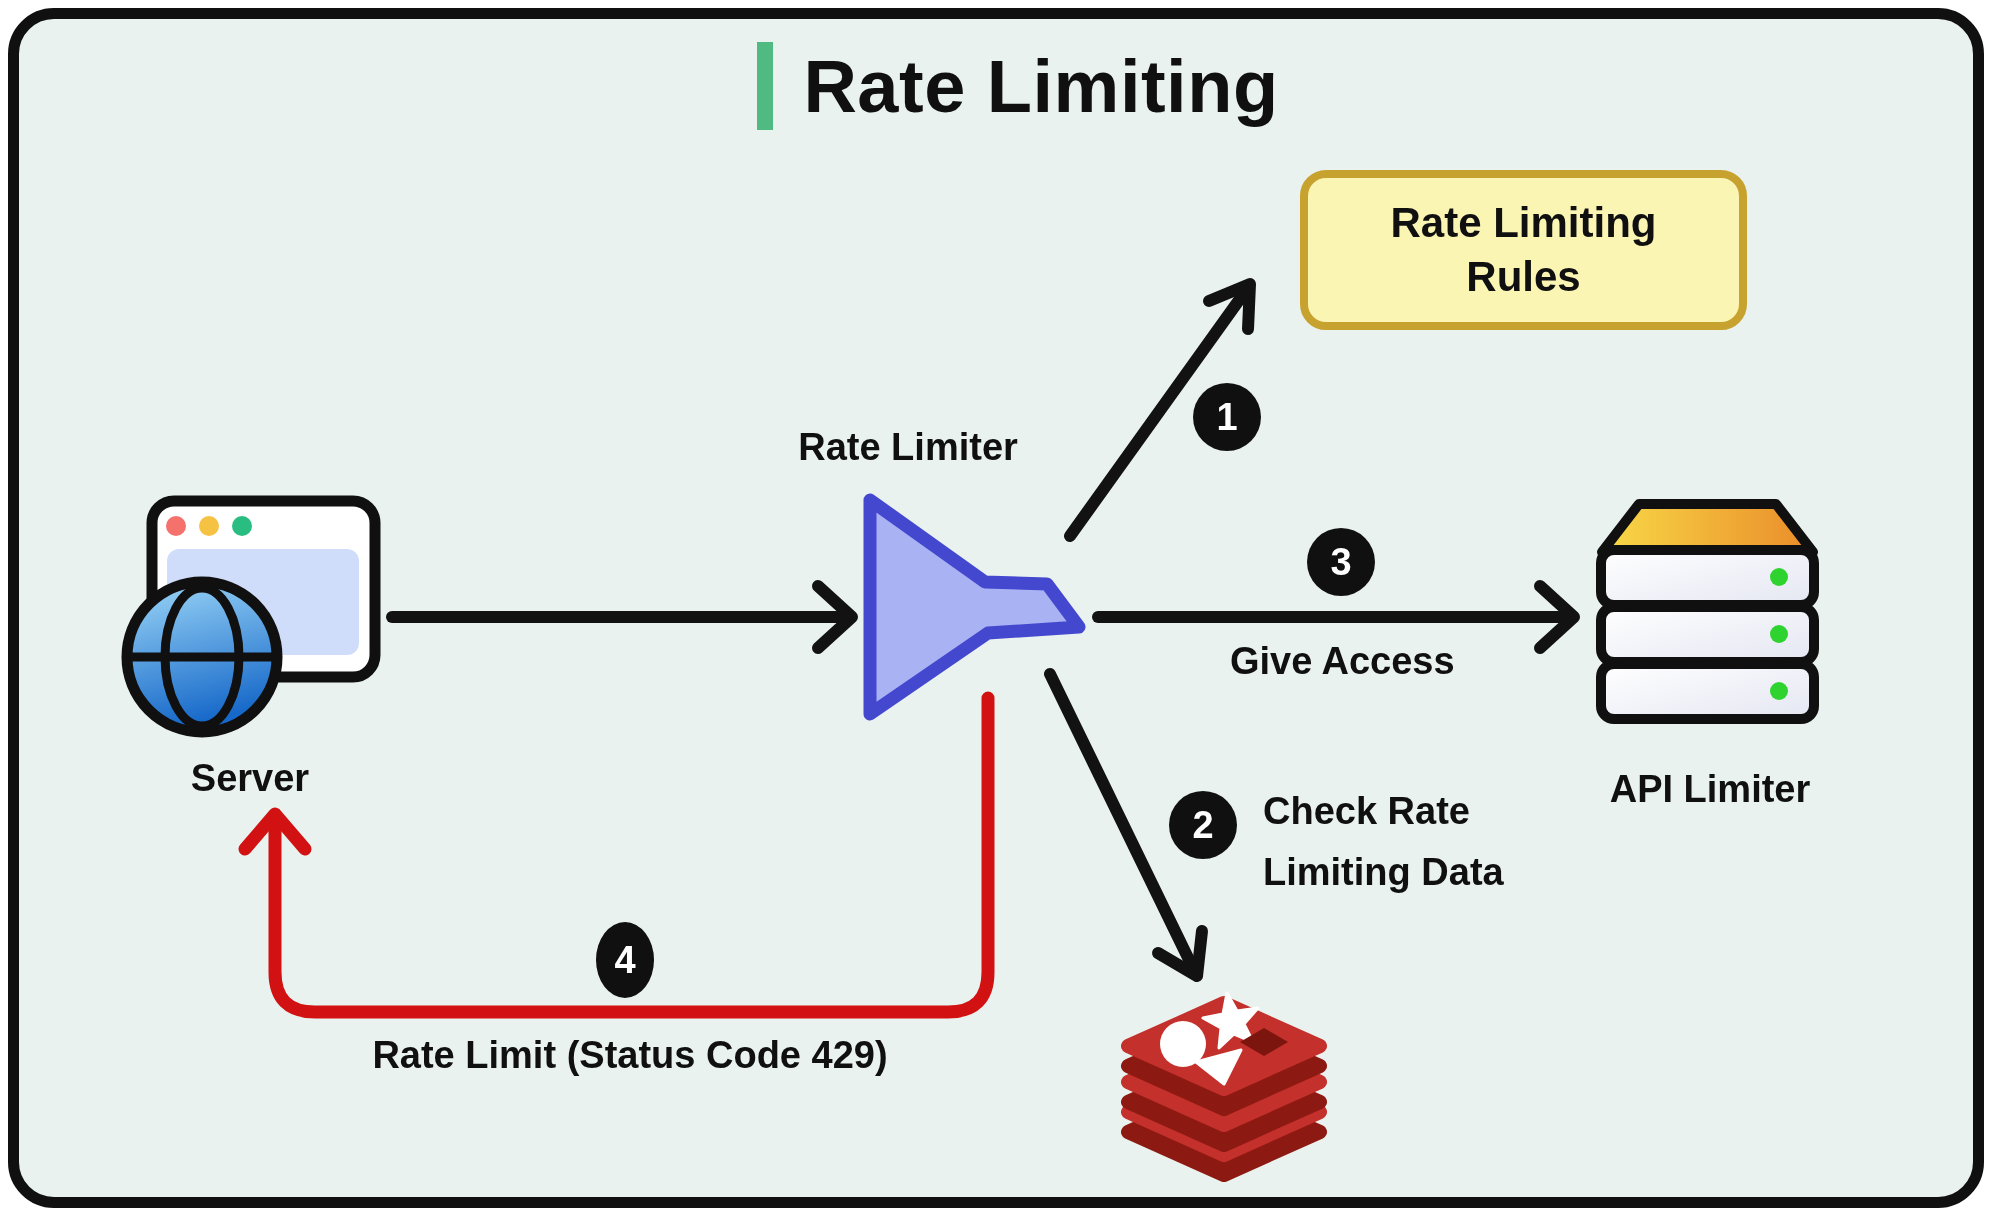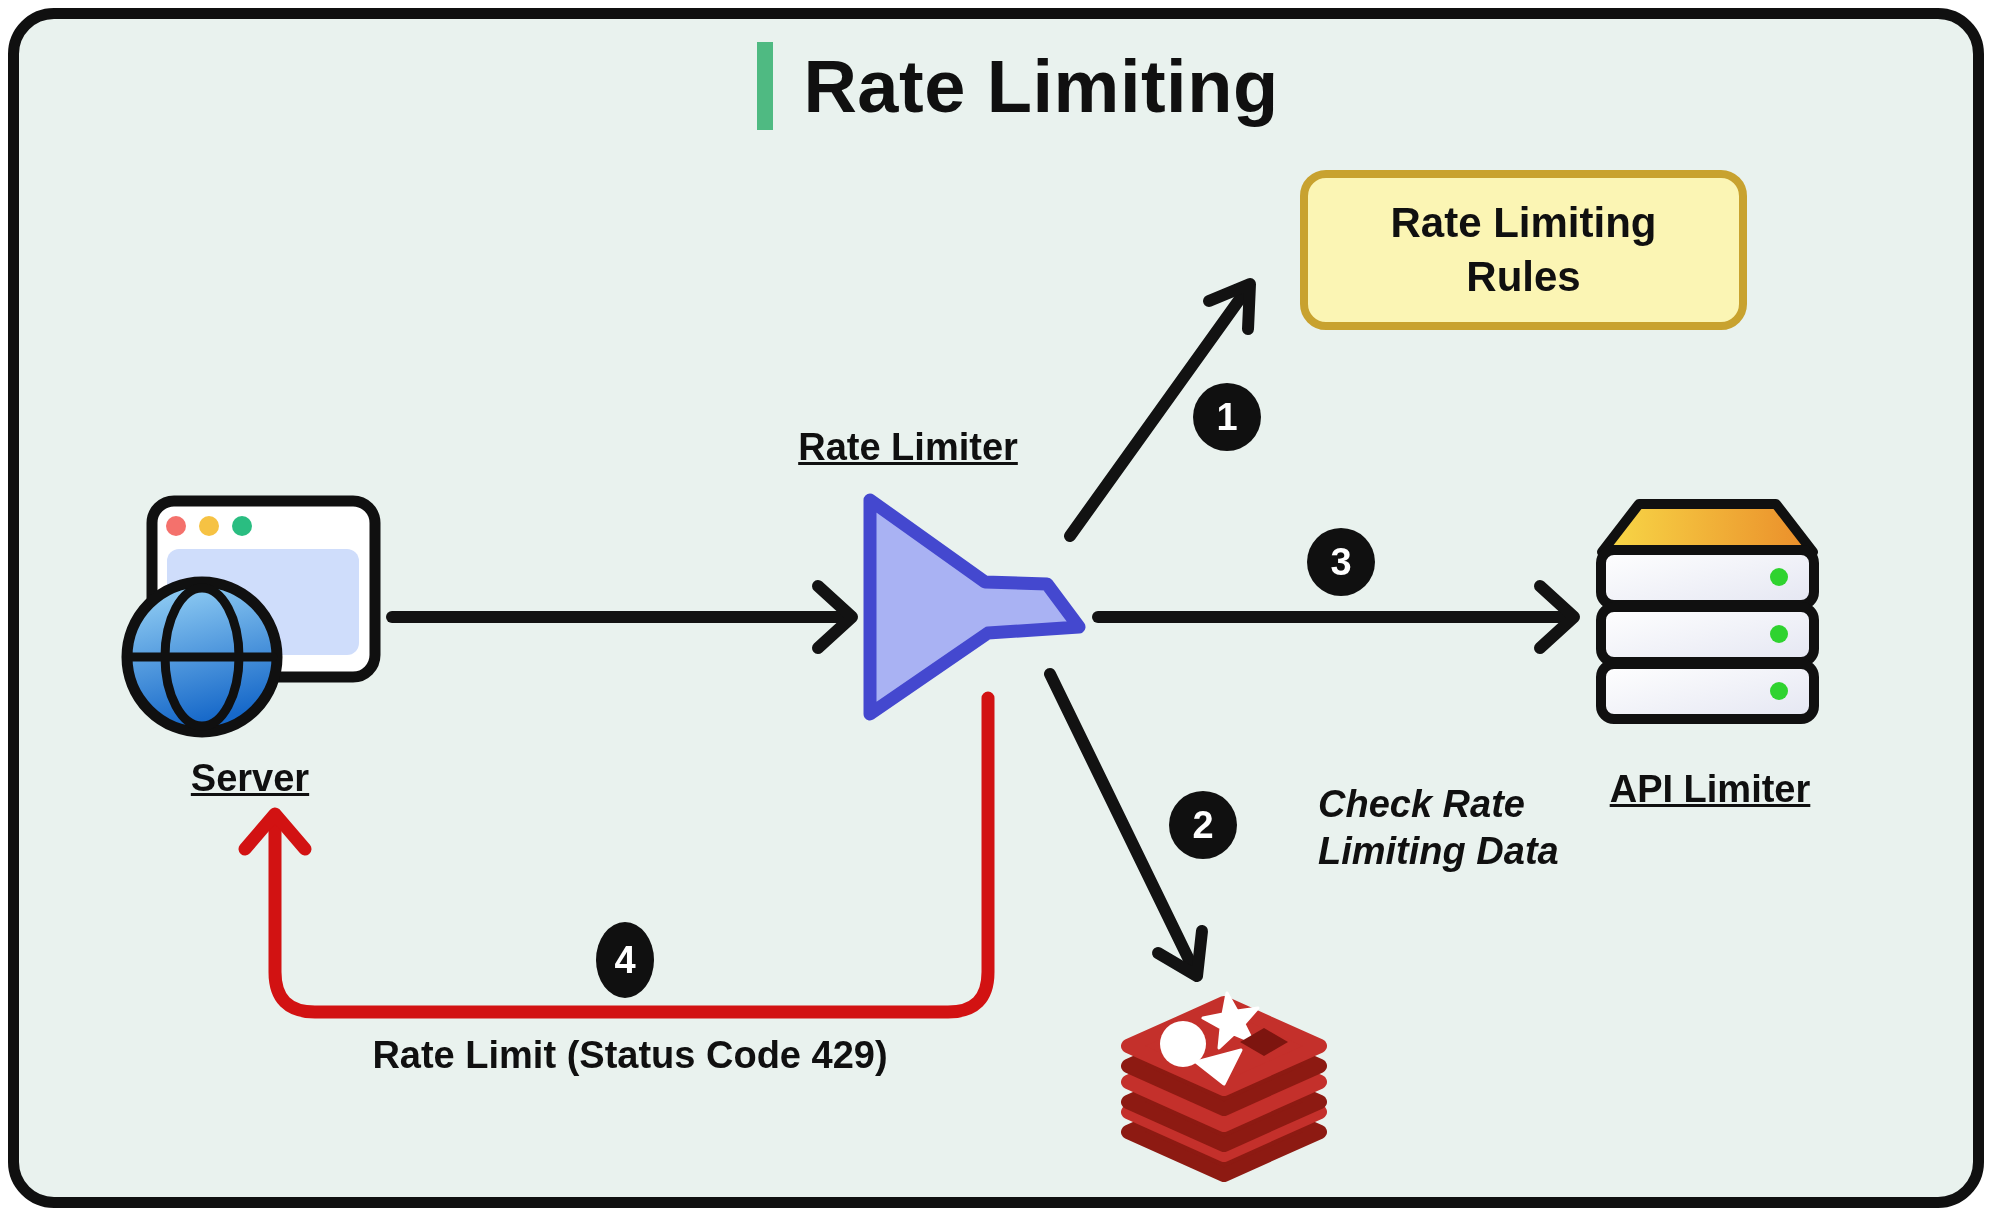--- a/index.html
+++ b/index.html
@@ -24,26 +24,26 @@
   .rules-box {
     position:absolute; left:1300px; top:170px; width:447px; height:160px;
     box-sizing:border-box; background:#fbf5b4;
     border:8px solid #c8a22f; border-radius:26px;
     display:flex; align-items:center; justify-content:center;
     text-align:center; font-weight:bold; font-size:42px; line-height:54px;
     padding:0 23px;
   }
 
   .lbl { position:absolute; font-weight:bold; font-size:38px; line-height:44px; }
-  .lbl-center { text-align:center;text-decoration:underline; }
+  .lbl-center { text-align:center; }
   #lbl-rate-limiter { left:738px;  top:425px; width:340px; }
   #lbl-client       { left:130px;  top:756px; width:240px; }
   #lbl-api-server   { left:1590px; top:767px; width:240px; }
   #lbl-step1        { left:1283px; top:397px; }
-  #lbl-step2        { left:1318px; top:781px; width:258px; line-height:47px;font-style:italic; }
+  #lbl-step2        { left:1263px; top:781px; width:258px; line-height:61px; }
   #lbl-step3        { left:1230px; top:639px; }
   #lbl-step4        { left:330px;  top:1033px; width:600px; text-align:center; }
 
   .badge {
     position:absolute; background:#101010; color:#ffffff;
     border-radius:50%; display:flex; align-items:center; justify-content:center;
     font-weight:bold; font-size:38px;
   }
   #badge1 { left:1193px; top:383px; width:68px; height:68px; }
   #badge2 { left:1169px; top:791px; width:68px; height:68px; }
@@ -147,15 +147,16 @@
   <div class="lbl lbl-center" id="lbl-rate-limiter">Rate Limiter</div>
   <div class="lbl lbl-center" id="lbl-client">Server</div>
   <div class="lbl lbl-center" id="lbl-api-server">API Limiter</div>
 
   <div class="badge" id="badge1">1</div>
   <div class="badge" id="badge2">2</div>
   <div class="badge" id="badge3">3</div>
   <div class="badge" id="badge4">4</div>
 
   <div class="lbl" id="lbl-step2">Check Rate Limiting Data</div>
+  <div class="lbl" id="lbl-step3">Give Access</div>
   <div class="lbl" id="lbl-step4">Rate Limit (Status Code 429)</div>
 
 </div>
 
 </body></html>

